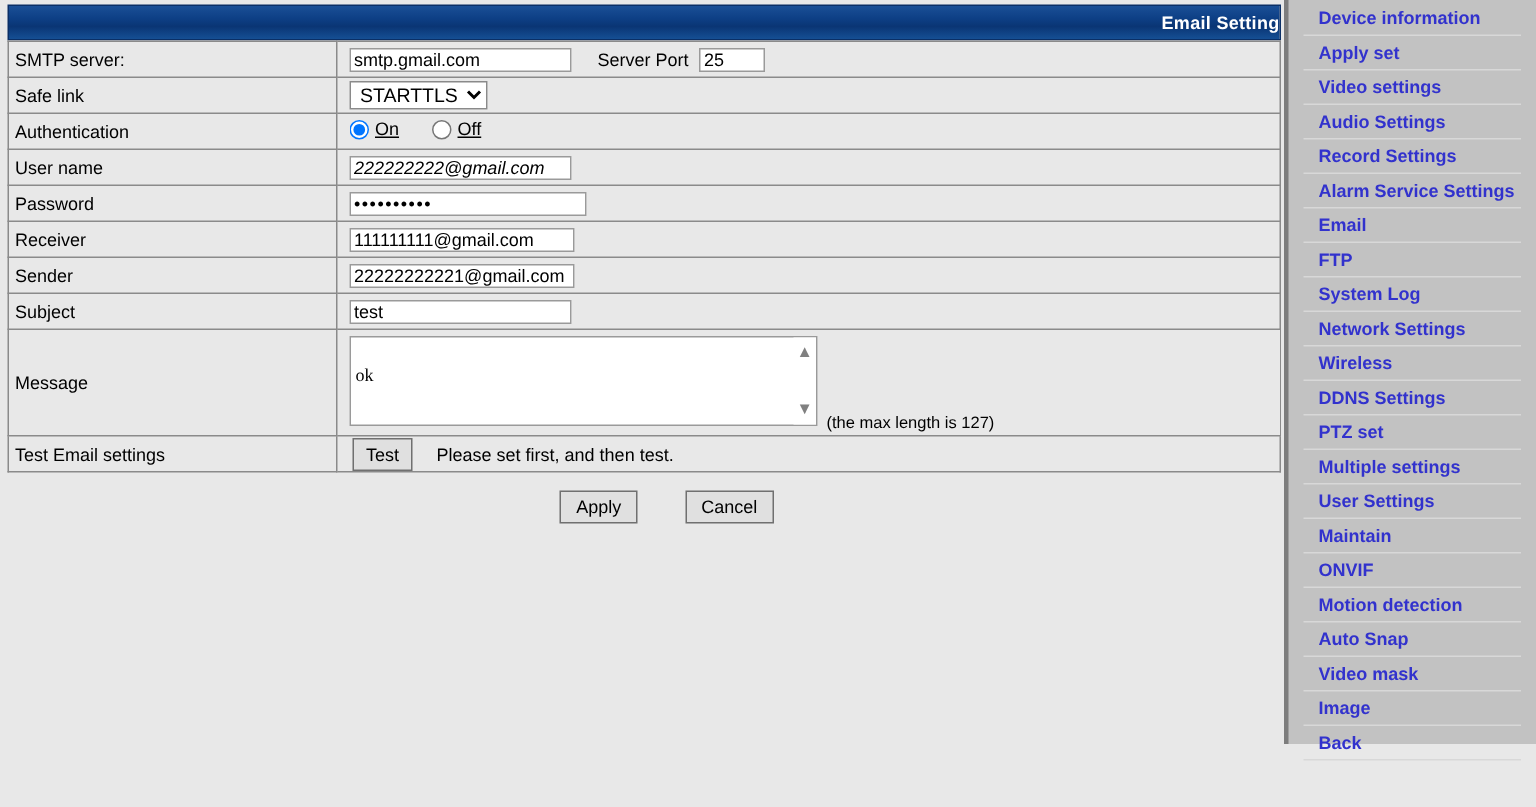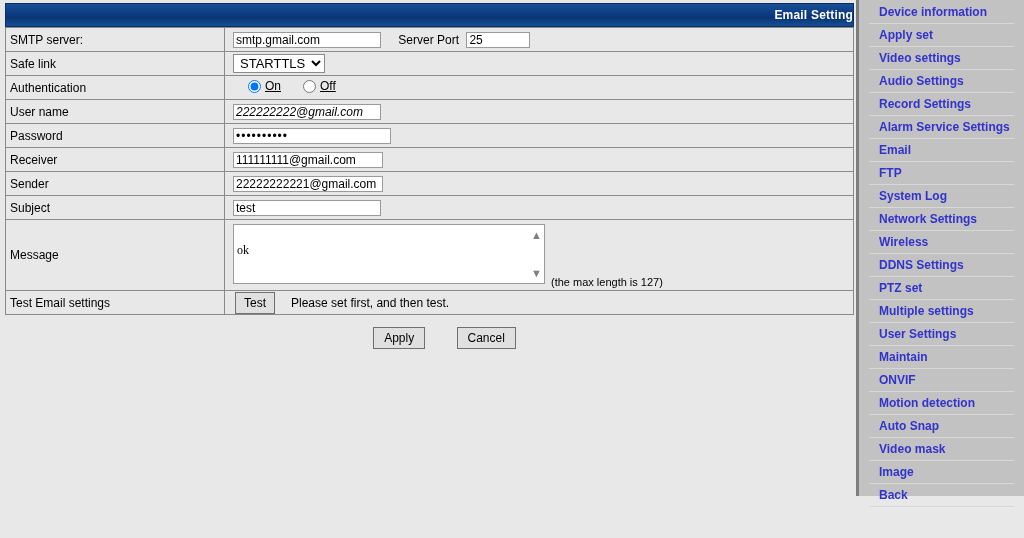--- a/index.html
+++ b/index.html
@@ -71,21 +71,21 @@
     height: 16px;
     line-height: 16px;
     padding: 0 2px;
     border: 1px solid #9a9a9a;
     background: #ffffff;
     box-sizing: border-box;
     color: #000;
     outline: none;
   }
   .w-smtp  { width: 148px; margin-left: 4px; }
-  .w-port  { width: 64px;  }
+  .w-port  { width: 44px;  }
   .w-user  { width: 148px; margin-left: 4px; font-style: italic; }
   .w-pass  { width: 158px; margin-left: 4px; letter-spacing: 1px; }
   .w-recv  { width: 150px; margin-left: 4px; }
   .w-send  { width: 150px; margin-left: 4px; }
   .w-subj  { width: 148px; margin-left: 4px; }
 
   .port-label {
     display: inline-block;
     margin: 0 4px 0 14px;
     font-size: 12px;
@@ -96,21 +96,21 @@
     font-family: "Liberation Sans", sans-serif;
     font-size: 13px;
     height: 19px;
     margin-left: 4px;
     border: 1px solid #8a8a8a;
     background: #ffffff;
     padding: 0 2px;
     color: #000;
   }
 
-  .radio-wrap { margin-left: 19px; display: inline-flex; align-items: center; text-decoration: underline; }
+  .radio-wrap { margin-left: 4px; display: inline-flex; align-items: center; text-decoration: underline; }
   .radio-wrap input { margin: 0 4px 0 0; vertical-align: middle; }
   .radio-wrap label { margin-right: 22px; font-size: 12px; }
 
   td.msg-label { height: 70px; }
   .msg-cell { position: relative; height: 70px; padding-left: 0; }
   .msg-inner { display: flex; align-items: center; height: 70px; }
   textarea.msg {
     font-family: Liberation Serif, serif;
     font-size: 12px;
     width: 312px;

